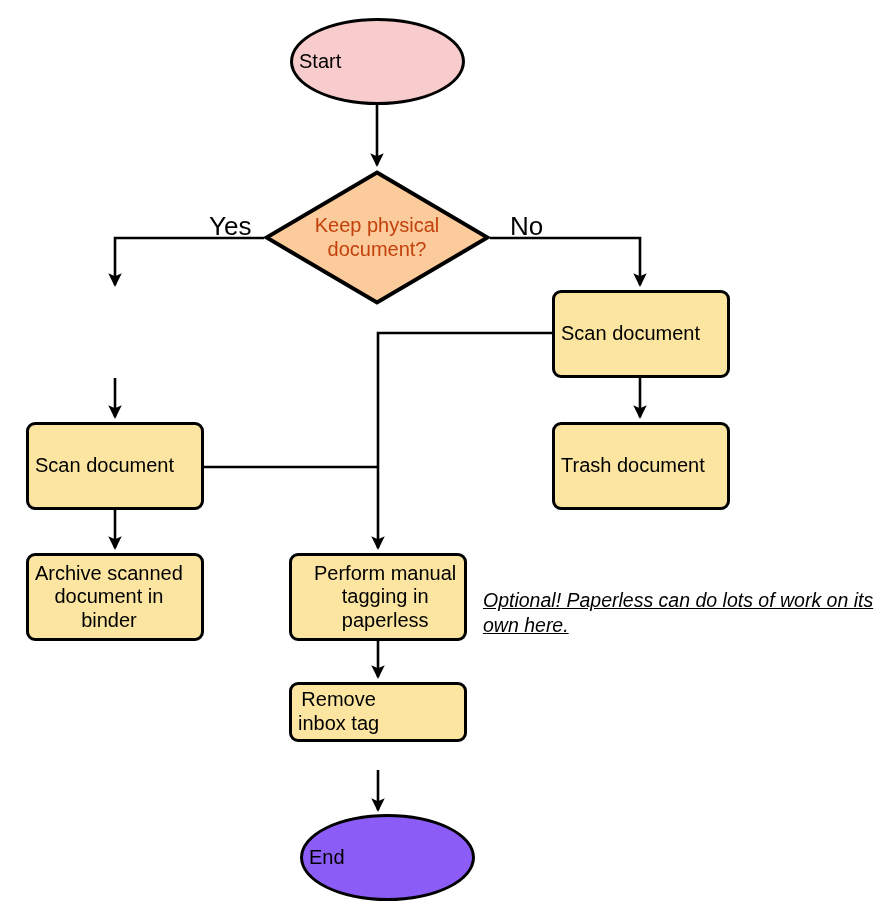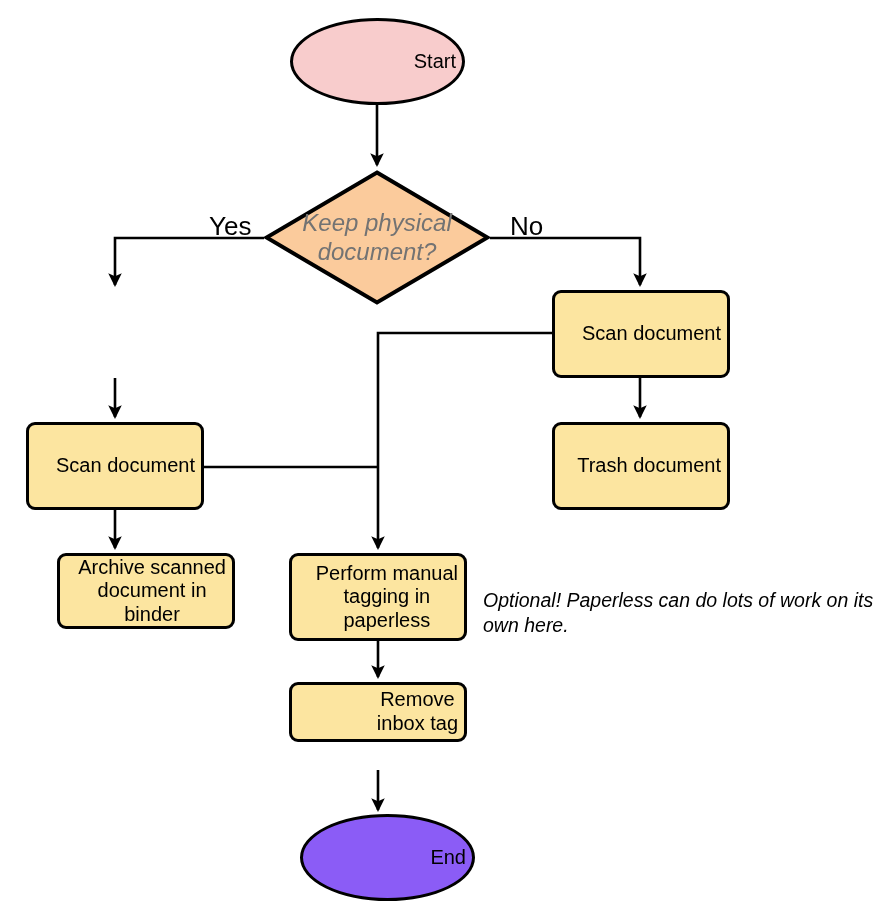--- a/index.html
+++ b/index.html
@@ -24,21 +24,21 @@
     left: 0;
     top: 0;
     width: 888px;
     height: 907px;
   }
   .node {
     position: absolute;
     box-sizing: border-box;
     display: flex;
     align-items: center;
-    justify-content: flex-end;
+    justify-content: flex-start;
     text-align: center;
     line-height: 1.18;
     font-size: 20px;
     color: #000000;
     z-index: 3;
   }
   .node-terminator {
     border: 3px solid #000000;
     border-radius: 50%;
   }
@@ -60,25 +60,24 @@
   }
   .diamond-wrap svg {
     position: absolute;
     left: 0;
     top: 0;
   }
   .diamond-label {
     position: relative;
     z-index: 2;
     text-align: center;
-    font-size: 24px;
+    font-size: 20px;
     line-height: 1.18;
     white-space: pre-line;
-    color: #737373;
-    font-style: italic;
+    color: #c2410c;
   }
   .edge-label {
     position: absolute;
     z-index: 4;
     font-size: 26px;
     color: #000000;
     background: transparent;
     white-space: nowrap;
   }
   .annotation {
@@ -143,21 +142,21 @@
   </div>
   <div class="edge-label" style="left:510px; top:211px;">
     <span>No</span>
   </div>
 
 
   <div class="node node-process" style="left:26px; top:422px; width:178px; height:88px; background:#fce5a0;">
     <span class="node-text">Scan document</span>
   </div>
 
-  <div class="node node-process" style="left:26px; top:553px; width:178px; height:76px; background:#fce5a0;margin-left:31px;">
+  <div class="node node-process" style="left:26px; top:553px; width:178px; height:88px; background:#fce5a0;">
     <span class="node-text">Archive scanned
 document in
 binder</span>
   </div>
 
   <div class="node node-process" style="left:552px; top:290px; width:178px; height:88px; background:#fce5a0;">
     <span class="node-text">Scan document</span>
   </div>
 
   <div class="node node-process" style="left:552px; top:422px; width:178px; height:88px; background:#fce5a0;">
@@ -172,17 +171,17 @@
 
   <div class="node node-process" style="left:289px; top:682px; width:178px; height:60px; background:#fce5a0;">
     <span class="node-text">Remove
 inbox tag</span>
   </div>
 
   <div class="node node-terminator" style="left:300px; top:814px; width:175px; height:87px; background:#8b5cf6;">
     <span class="node-text">End</span>
   </div>
 
-  <div class="annotation" style="left:483px; top:588px; width:400px;">
+  <div class="annotation" style="left:483px; top:588px; width:400px;text-decoration:underline;">
     <span>Optional! Paperless can do lots of work on its own here.</span>
   </div>
 
 </div>
 
 </body></html>

